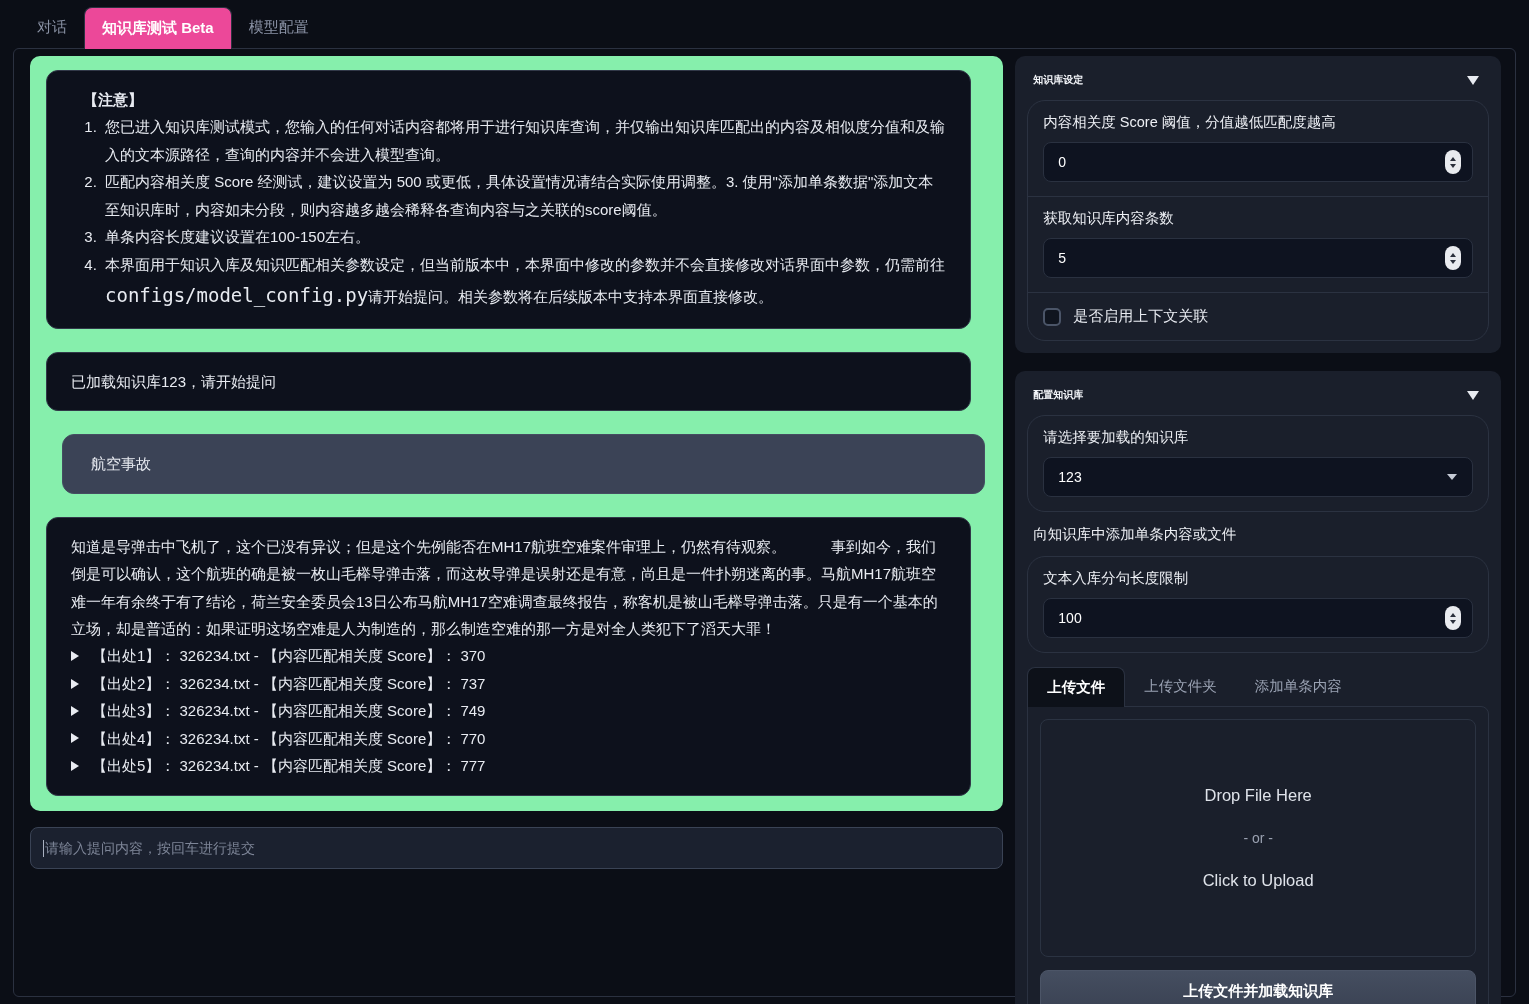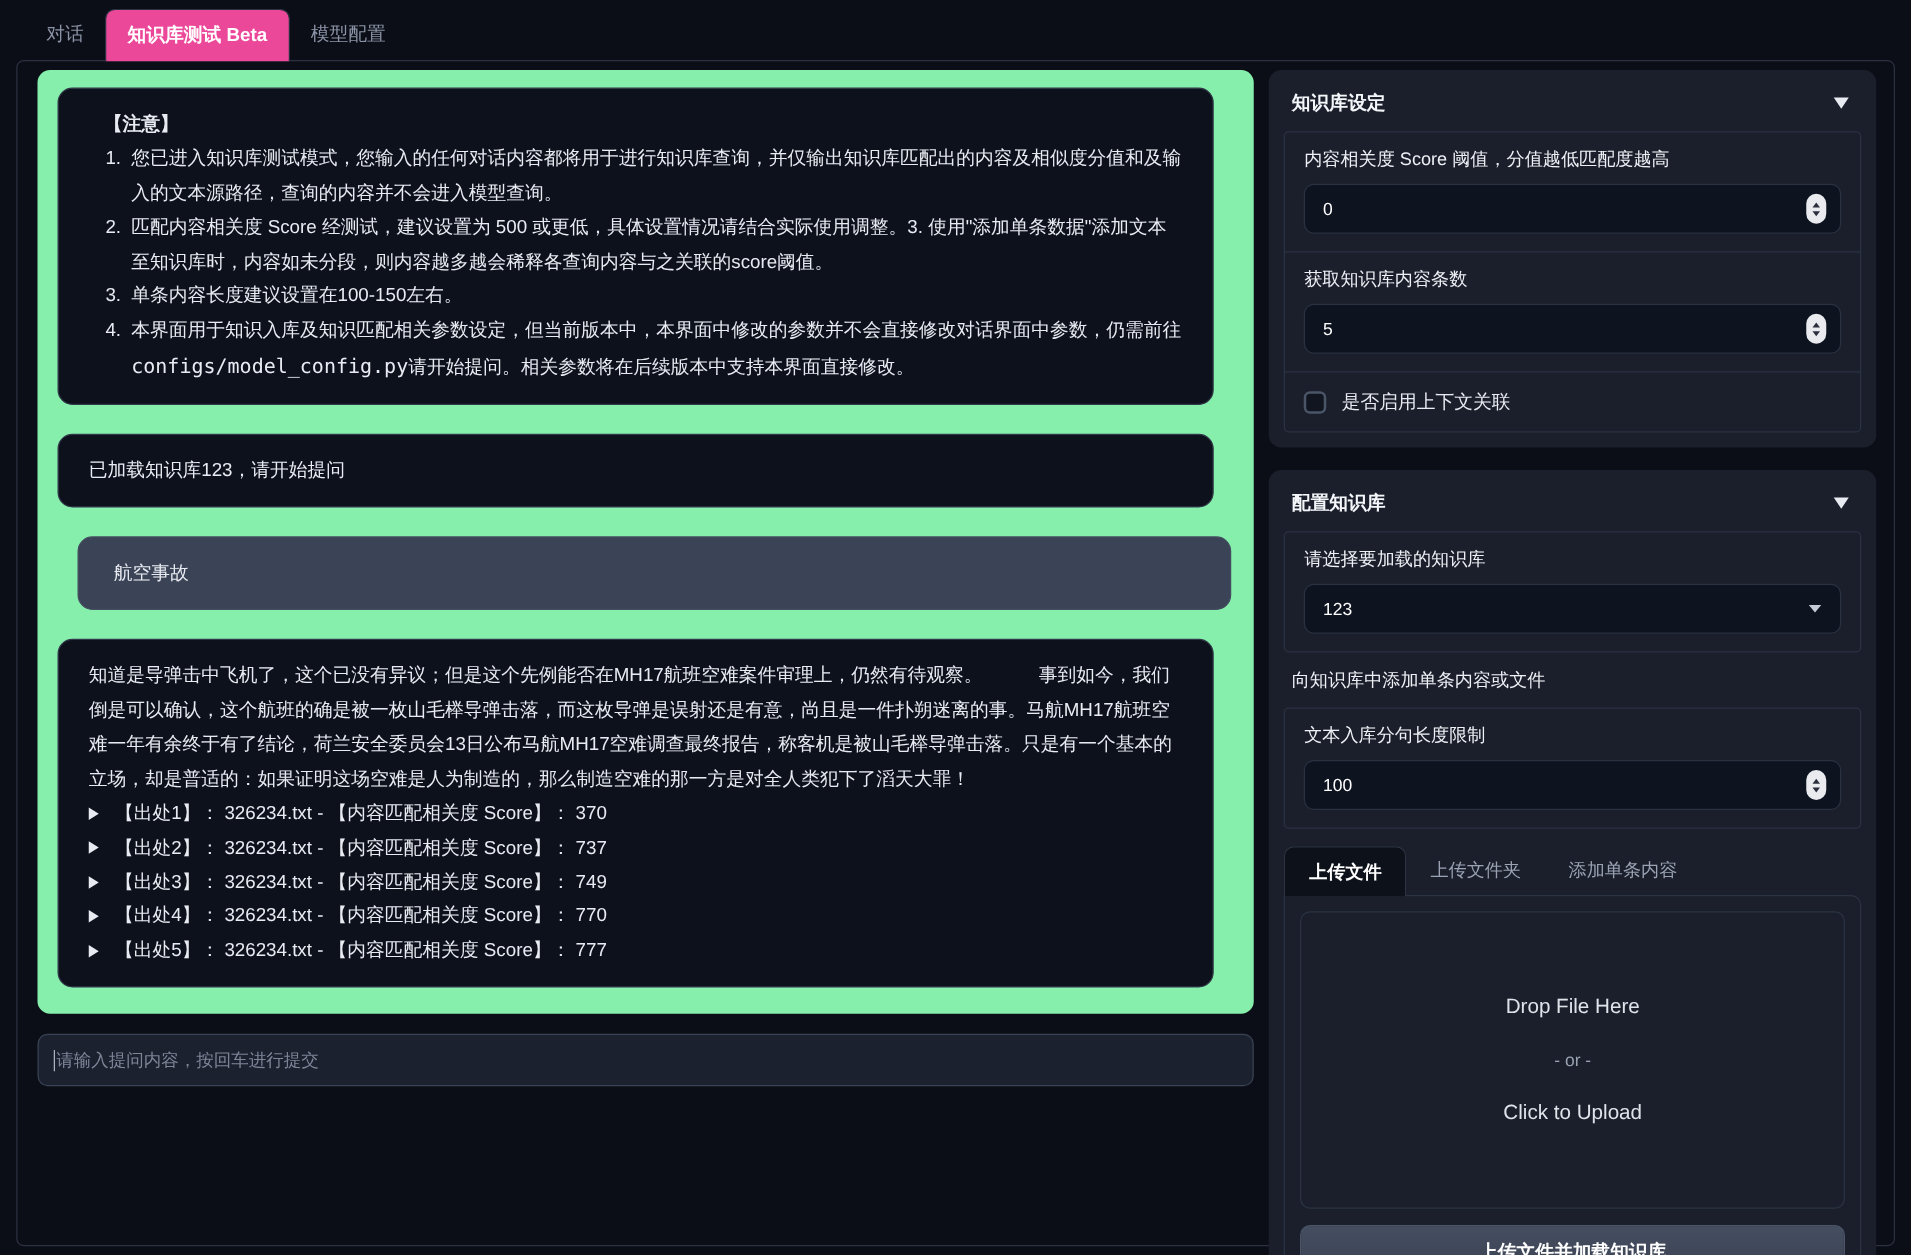--- a/index.html
+++ b/index.html
@@ -39,21 +39,21 @@
     padding:15px 24px; line-height:1.83; margin-right:16px;
   }
   .msg + .msg, .msg + .msg-user, .msg-user + .msg { margin-top:23px; }
   .msg-user {
     background:#3b4356; border:1px solid #454d61; border-radius:12px;
     padding:15px 28px; line-height:1.83; margin-left:16px; margin-right:2px;
   }
   .notice-title { font-weight:bold; padding-left:12px; }
   .notice-list { margin-left:30px; }
   .notice-list li { padding-left:4px; }
-  code.mono { font-family:"DejaVu Sans Mono","Liberation Mono",monospace; font-size:16px; }
+  code.mono { font-family:"DejaVu Sans Mono","Liberation Mono",monospace; font-size:19px; }
   .answer-text { white-space:pre-wrap; }
   .source-row { display:flex; align-items:center; gap:13px; cursor:pointer; }
   .tri-right {
     width:0; height:0; flex:0 0 auto;
     border-left:8px solid #e8ebf1;
     border-top:5.5px solid transparent;
     border-bottom:5.5px solid transparent;
   }
   
   .chat-input {
@@ -68,29 +68,29 @@
   }
   .chat-input input::placeholder { color:#7d8597; }
   .caret-bar { width:1px; height:17px; background:#aab2c2; margin-right:1px; }
 
   
   .accordion { background:#1a1f2b; border-radius:10px; padding:12px; }
   .acc-header {
     display:flex; justify-content:space-between; align-items:center;
     padding:5px 6px 13px 6px; cursor:pointer;
   }
-  .acc-title { font-size:15px; font-weight:600; color:#f4f6fa; }
+  .acc-title { font-size:10px; font-weight:600; color:#f4f6fa; }
   .tri-down {
     width:0; height:0;
     border-top:9px solid #e8ebf1;
     border-left:6px solid transparent;
     border-right:6px solid transparent;
     margin-right:4px;
   }
-  .group { border:1px solid #2b3241; border-radius:4px; }
+  .group { border:1px solid #2b3241; border-radius:18px; }
   .form-row { padding:12px 15px 14px; }
   .form-row + .form-row { border-top:1px solid #2b3241; }
   .field-label { display:block; font-size:14.5px; color:#eef0f5; margin-bottom:10px; }
   .num-input, .dropdown {
     background:#0e1320; border:1px solid #2a3140; border-radius:8px;
     height:40px; display:flex; align-items:center; justify-content:space-between;
     padding:0 11px 0 14px; cursor:text;
   }
   .num-input .value, .dropdown .value { font-size:14px; color:#fff; }
   .spinner {

